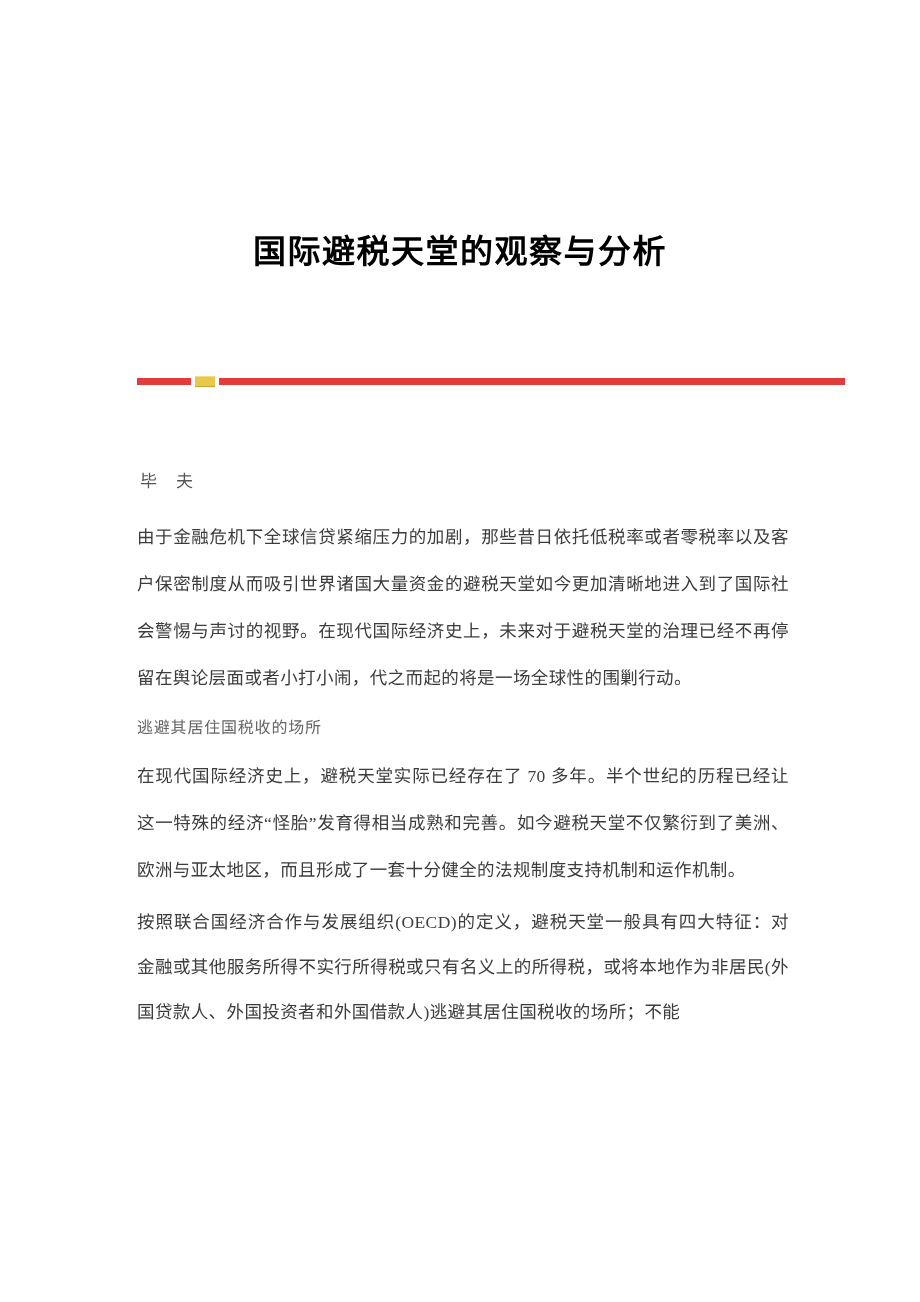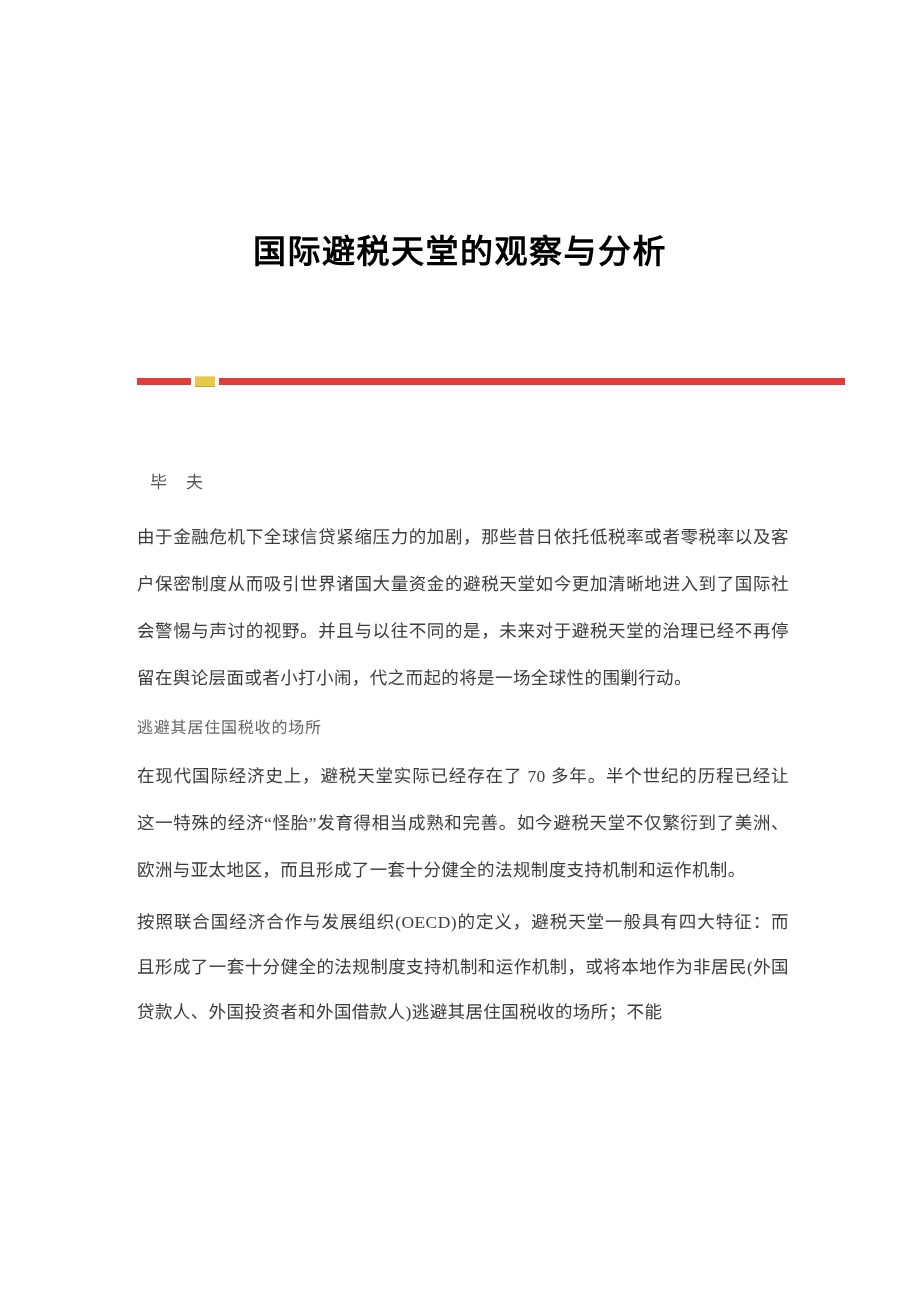--- a/index.html
+++ b/index.html
@@ -84,26 +84,26 @@
 
   
   .content {
     position: absolute;
     left: 137px;
     top: 466px;
     width: 652px;
   }
 
   .byline {
-    font-family: Liberation Sans, sans-serif;
+    font-family: Liberation Mono, monospace;
     font-size: 17px;
     color: #565656;
     line-height: 34px;
     letter-spacing: 1px;
-    margin: 0 0 14px 13px;
+    margin: 0 0 14px 3px;
     white-space: pre;
   }
 
   .para {
     font-family: "Liberation Serif", "DejaVu Serif", serif;
     font-size: 17.5px;
     color: #3c3c3c;
     line-height: 47px;
     letter-spacing: 0.4px;
     text-align: justify;
@@ -134,23 +134,23 @@
 
   <div class="divider-wrap">
     <div class="divider-rule"></div>
     <div class="divider-gem"></div>
   </div>
 
   <div class="content">
 
     <p class="byline">毕　夫</p>
 
-    <p class="para">由于金融危机下全球信贷紧缩压力的加剧，那些昔日依托低税率或者零税率以及客户保密制度从而吸引世界诸国大量资金的避税天堂如今更加清晰地进入到了国际社会警惕与声讨的视野。并且与以往不同的是，未来对于避税天堂的治理已经不再停留在舆论层面或者小打小闹，代之而起的将是一场全球性的围剿行动。</p>
+    <p class="para">由于金融危机下全球信贷紧缩压力的加剧，那些昔日依托低税率或者零税率以及客户保密制度从而吸引世界诸国大量资金的避税天堂如今更加清晰地进入到了国际社会警惕与声讨的视野。在现代国际经济史上，未来对于避税天堂的治理已经不再停留在舆论层面或者小打小闹，代之而起的将是一场全球性的围剿行动。</p>
 
     <p class="section-heading">逃避其居住国税收的场所</p>
 
     <p class="para">在现代国际经济史上，避税天堂实际已经存在了 70 多年。半个世纪的历程已经让这一特殊的经济“怪胎”发育得相当成熟和完善。如今避税天堂不仅繁衍到了美洲、欧洲与亚太地区，而且形成了一套十分健全的法规制度支持机制和运作机制。</p>
 
-    <p class="para tight">按照联合国经济合作与发展组织(OECD)的定义，避税天堂一般具有四大特征：而且形成了一套十分健全的法规制度支持机制和运作机制，或将本地作为非居民(外国贷款人、外国投资者和外国借款人)逃避其居住国税收的场所；不能</p>
+    <p class="para tight">按照联合国经济合作与发展组织(OECD)的定义，避税天堂一般具有四大特征：对金融或其他服务所得不实行所得税或只有名义上的所得税，或将本地作为非居民(外国贷款人、外国投资者和外国借款人)逃避其居住国税收的场所；不能</p>
 
   </div>
 
 </div>
 
 </body></html>

